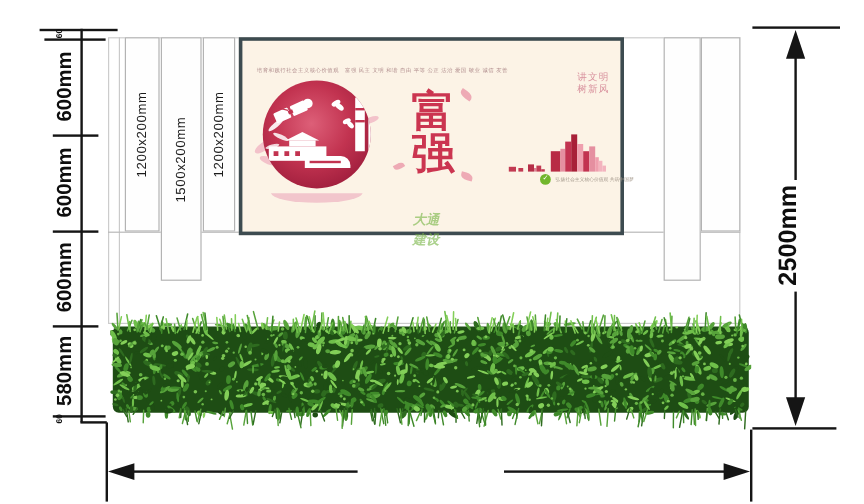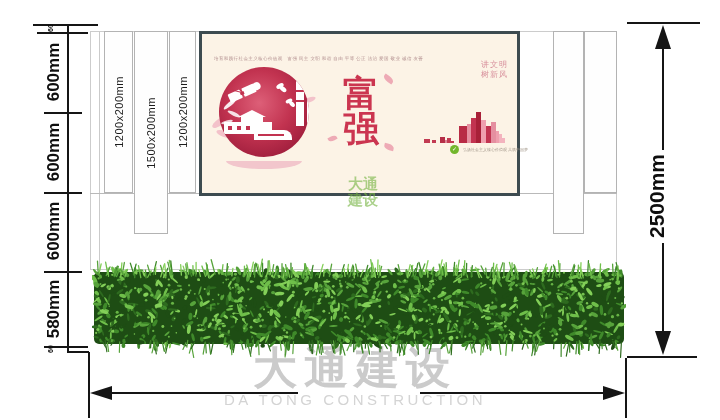--- a/index.html
+++ b/index.html
@@ -22,22 +22,22 @@
       font-family:"DejaVu Serif","DejaVu Sans",serif;font-weight:bold;font-size:36px;line-height:35px;}
   .slogan{right:9px;top:26px;text-align:right;font-size:8px;line-height:10px;
           color:var(--slogan_pink,#d8919d);letter-spacing:1px;}
   .leaf{position:absolute;background:var(--leaf_pink,#eeaab5);border-radius:0 60% 0 60%;}
   .skyline{left:222px;top:71px;width:86px;height:38px;display:flex;align-items:flex-end;}
   .skyline div{flex:none;}
   .eco-dot{left:248px;top:111px;width:9px;height:9px;border-radius:50%;background:var(--dot_green,#72b62c);
            color:#fff;font-size:6px;line-height:9px;text-align:center;}
   .eco-note{left:261px;top:113px;font-size:4px;color:#a59a8d;white-space:nowrap;}
   
-  .wm-center{left:344px;top:176px;width:38px;text-align:center;font-weight:bold;font-size:15px;
-             line-height:16px;color:rgba(120,180,70,.62);z-index:6;}
+  .wm-center{left:344px;top:176px;width:38px;font-weight:bold;font-size:11px;
+             line-height:16px;color:rgba(120,180,70,.62);z-index:6;font-style:italic;}
   .wm-bottom{left:160px;top:346px;width:390px;text-align:center;z-index:2;}
   .wm-cn{font-size:44px;font-weight:bold;letter-spacing:7px;color:#cbcbcb;line-height:44px;
          text-shadow:0 0 1px #ffffff;}
   .wm-en{font-size:15px;letter-spacing:3.5px;color:#d4d4d4;margin-top:1px;}
   
   .hedge{left:92px;top:258px;width:534px;height:102px;z-index:5;}
   
   .dline{background:#151515;z-index:10;}
   .dim-label{font-weight:bold;color:#0e0e0e;z-index:11;}
   .vlabel{position:absolute;transform:translate(-50%,-50%) rotate(-90deg);white-space:nowrap;}
@@ -172,24 +172,20 @@
         <div style="width: 3px; height: 5px; background: rgb(243, 179, 190);"></div>
       </div>
 
     <div class="abs eco-dot">✓</div>
     <div class="abs eco-note">弘扬社会主义核心价值观 共筑中国梦</div>
   </div>
 
   <div class="abs wm-center">
     <div>大通</div>
     <div>建设</div>
-  </div>
-  <div class="abs wm-bottom">
-    <div class="wm-cn">大通建设</div>
-    <div class="wm-en">DA TONG CONSTRUCTION</div>
   </div>
 
   <svg class="abs hedge" id="hedge-svg" width="534" height="102" viewBox="0 0 534 102">
       <rect x="2" y="14" width="530" height="72" rx="5" fill="#1e4d14"></rect>
       <ellipse cx="396.383964240551" cy="49.710970878601074" rx="3.2298347473144533" ry="0.9999688386917115" fill="#6fbf4a" transform="rotate(114 396.4 49.7)"></ellipse>
       <ellipse cx="479.41843461990356" cy="87.58427715301514" rx="4.789191436767578" ry="1.326697087287903" fill="#2e6b1f" transform="rotate(58 479.4 87.6)"></ellipse>
       <ellipse cx="506.30115938186646" cy="19.035868644714355" rx="3.7641693115234376" ry="1.623581123352051" fill="#57a33b" transform="rotate(2 506.3 19.0)"></ellipse>
       <ellipse cx="2.163771864026785" cy="18.977251353673637" rx="4.746060943603515" ry="2.0047643899917604" fill="#1e4d14" transform="rotate(165 2.2 19.0)"></ellipse>
       <ellipse cx="408.4177346229553" cy="71.48033046722412" rx="3.7445411682128906" ry="1.552798867225647" fill="#3f8a2a" transform="rotate(14 408.4 71.5)"></ellipse>
       <ellipse cx="339.0491321384907" cy="66.32500839233398" rx="2.7841033935546875" ry="0.9803106307983399" fill="#83cf58" transform="rotate(169 339.0 66.3)"></ellipse>

